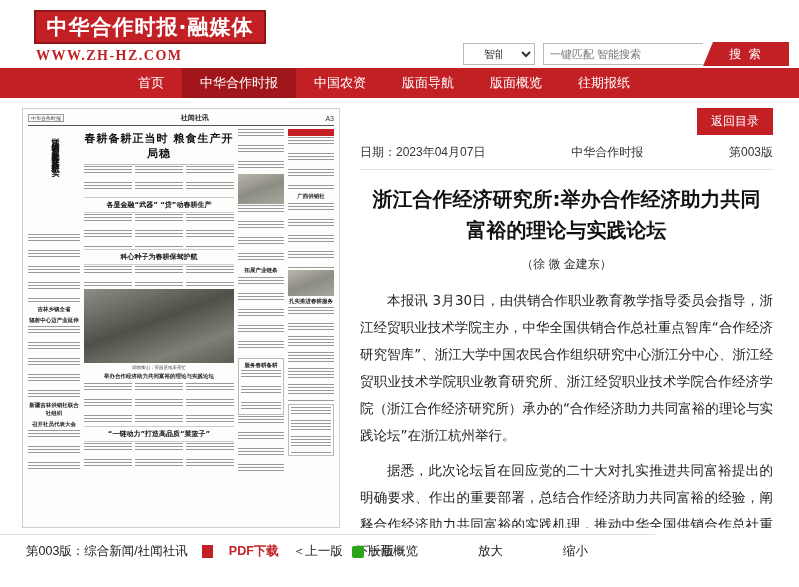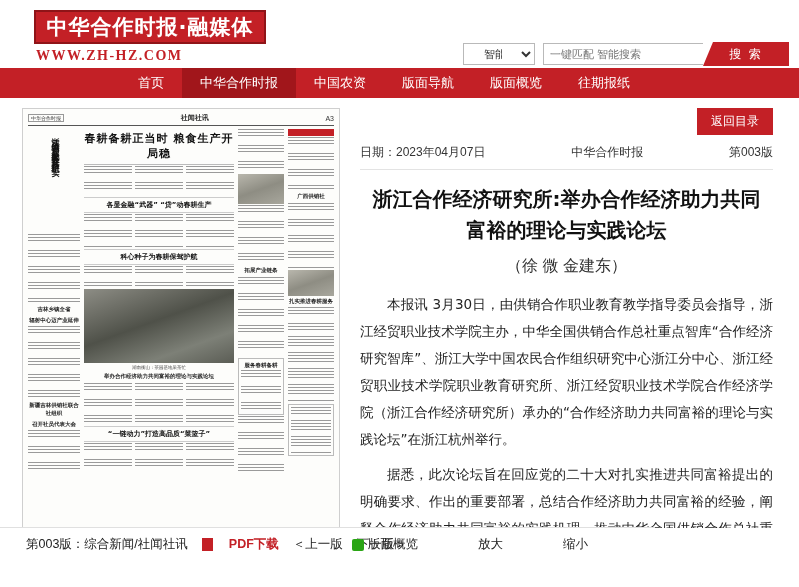--- a/index.html
+++ b/index.html
@@ -285,39 +285,39 @@
   .art-title {
     font-size: 20px;
     line-height: 1.55;
     font-weight: bold;
     color: #111;
     text-align: center;
     margin: 14px 6px 10px 6px;
     font-family: "DejaVu Sans", sans-serif;
   }
   .art-byline {
-    font-size: 16px;
+    font-size: 12px;
     color: #333;
     text-align: center;
     margin-bottom: 14px;
   }
   .art-p {
     font-size: 13.5px;
     line-height: 2.0;
     color: #222;
     text-indent: 2em;
     margin: 0 0 8px 0;
     text-align: justify;
     font-family: "DejaVu Sans", sans-serif;
   }
 
   
   .footer {
     position: absolute;
-    left: 0; bottom: 8px;
+    left: 0; bottom: 1px;
     width: 655px; height: 52px;
     background: #fff;
     border-top: 1px solid #e0e0e0;
   }
   .footer-left {
     position: absolute;
     left: 26px; top: 8px;
     display: flex;
     align-items: center;
     gap: 14px;

